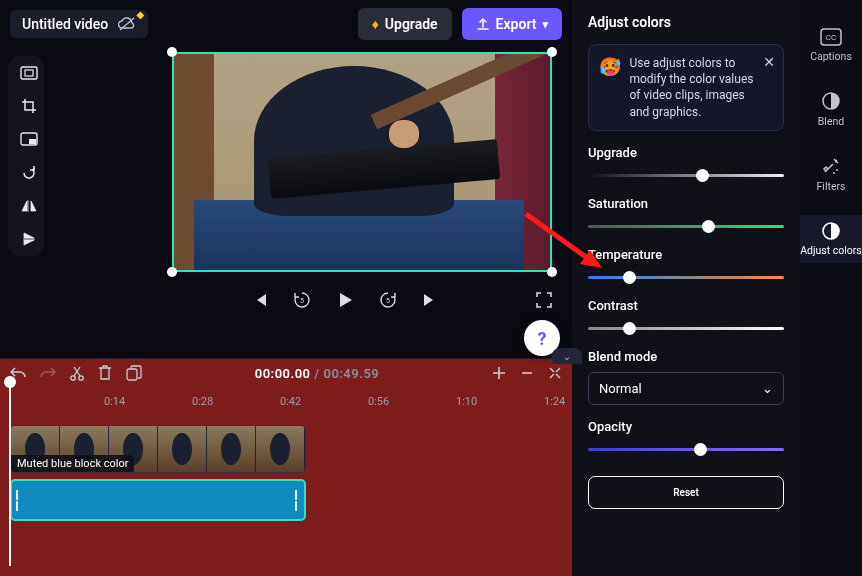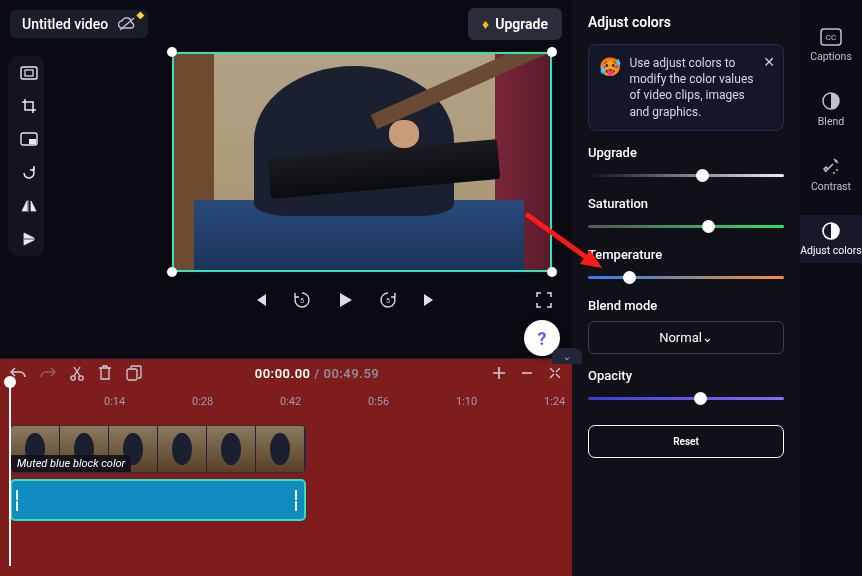--- a/index.html
+++ b/index.html
@@ -54,21 +54,21 @@
   .time-display{font-weight:600;letter-spacing:.5px;}
   .time-display .cur{color:#fff}
   .time-display .sep,.time-display .total{color:#8a8ca0}
   .ruler{position:relative;height:24px;margin-top:14px;font-size:11px;color:#9a9cb0;}
   .ruler .lbl{position:absolute;top:0;}
   .tracks{margin-top:2px;}
   .clip-video{height:48px;width:296px;border-radius:5px;overflow:hidden;display:flex;position:relative;margin-top:6px;border:1px solid #2f3142;}
   .thumb{flex:1;background:linear-gradient(#8a7a60,#5a4028);position:relative;overflow:hidden;border-right:1px solid #23253a;}
   .thumb::after{content:"";position:absolute;left:30%;top:15%;width:40%;height:70%;background:#1a2030;border-radius:50%;}
   .mute-badge{position:absolute;left:4px;top:4px;width:16px;height:16px;background:rgba(0,0,0,.55);border-radius:3px;display:flex;align-items:center;justify-content:center;}
-  .clip-label{position:absolute;left:0;bottom:0;background:rgba(15,16,26,.9);font-size:11px;padding:2px 6px;border-radius:0 4px 0 0;font-style:italic;}
+  .clip-label{position:absolute;left:0;bottom:0;background:rgba(15,16,26,.9);font-size:11px;padding:2px 6px;border-radius:0 4px 0 0;}
   .clip-solid{height:42px;width:296px;background:#0f8bbf;border:2px solid #2fe3b8;border-radius:5px;margin-top:6px;position:relative;}
   .clip-solid .grip{position:absolute;top:8px;bottom:8px;width:5px;display:flex;flex-direction:column;justify-content:space-around;}
   .clip-solid .grip span{display:block;width:2px;height:10px;background:#eaf8ff;}
   .grip.l{left:4px}.grip.r{right:4px}
   .playhead{position:absolute;left:9px;top:378px;width:2px;height:188px;background:#fff;}
   .playhead::before{content:"";position:absolute;left:-5px;top:-2px;width:12px;height:12px;background:#fff;border-radius:50%;}
 
   
   .panel{width:228px;background:#0f1018;padding:14px 16px 14px 16px;display:flex;flex-direction:column;gap:14px;overflow:hidden;}
   .panel h3{font-size:14px;font-weight:600;}
@@ -76,21 +76,21 @@
   .info-card .close{position:absolute;top:8px;right:8px;color:#cfd1de;cursor:pointer;font-size:14px;}
   .slider-group label{font-size:13px;font-weight:500;display:block;margin-bottom:8px;}
   .slider{height:14px;position:relative;cursor:pointer;}
   .track-bg{position:absolute;top:6px;left:0;right:0;height:3px;border-radius:2px;}
   .knob{position:absolute;top:1px;width:13px;height:13px;background:#fff;border-radius:50%;}
   .exp .track-bg{background:linear-gradient(90deg,#111,#eee);}
   .sat .track-bg{background:linear-gradient(90deg,#555,#2fe36b);}
   .temp .track-bg{background:linear-gradient(90deg,#2f7bff,#888,#ff8a3a);}
   .con .track-bg{background:linear-gradient(90deg,#888,#fff);}
   .opa .track-bg{background:linear-gradient(90deg,#3b3ddb,#8a6bff);}
-  .select{border:1px solid #3a3d54;border-radius:6px;padding:8px 10px;font-size:13px;display:flex;justify-content:center;align-items:center;cursor:pointer;margin-top:6px;}
+  .select{border:1px solid #3a3d54;border-radius:6px;padding:8px 10px;font-size:13px;display:flex;justify-content:space-between;align-items:center;cursor:pointer;margin-top:6px;}
   .reset-btn{border:1.5px solid #fff;border-radius:7px;padding:10px;text-align:center;font-size:10px;font-weight:600;cursor:pointer;margin-top:6px;}
 
   
   .rail{width:62px;background:#0b0c15;display:flex;flex-direction:column;align-items:center;padding-top:22px;gap:16px;}
   .rail-item{display:flex;flex-direction:column;align-items:center;gap:4px;color:#c0c2d0;font-size:10.5px;cursor:pointer;width:100%;padding:6px 0;}
   .rail-item.active{background:#17182a;color:#fff;}
   .rail-item svg,.rail-item .glyph{color:inherit;}
 
   svg{display:block;}
 </style>
@@ -108,20 +108,27 @@
               <path d="M4 11a3.5 3.5 0 010-7 5 5 0 019.6 1.5A3 3 0 0114 11H4z" fill="none" stroke="#c0c2d0" stroke-width="1.4"></path>
               <line x1="2" y1="13" x2="16" y2="1" stroke="#c0c2d0" stroke-width="1.4"></line>
             </svg>
           <span class="diamond-tiny">◆</span>
         </span>
       </div>
       <div class="right-btns">
         <button class="btn btn-upgrade">
           <span class="gem">♦</span>
           <span>Upgrade</span>
+        </button>
+        <button class="btn btn-export">
+          <svg width="14" height="14" viewBox="0 0 14 14">
+              <path d="M7 10V2m0 0L4 5m3-3l3 3M2 12h10" stroke="#fff" stroke-width="1.6" fill="none" stroke-linecap="round"></path>
+            </svg>
+          <span>Export</span>
+          <span class="chev">▾</span>
         </button>
       </div>
     </div>
 
     <div class="stage-row">
       <div class="toolbox">
         <span class="tool">
             <svg width="18" height="14" viewBox="0 0 18 14">
               <rect x="1" y="1" width="16" height="12" rx="1.5" fill="none" stroke="#e8e8ee" stroke-width="1.4"></rect>
               <rect x="5" y="4" width="8" height="6" fill="none" stroke="#e8e8ee" stroke-width="1.2"></rect>
@@ -339,20 +346,27 @@
           <div class="knob" style="left:58%"></div>
         </div>
     </div>
     <div class="slider-group">
       <label>Temperature</label>
       <div class="slider temp">
           <div class="track-bg"></div>
           <div class="knob" style="left:18%"></div>
         </div>
     </div>
+    <div class="slider-group">
+      <label>Contrast</label>
+      <div class="slider con">
+          <div class="track-bg"></div>
+          <div class="knob" style="left:18%"></div>
+        </div>
+    </div>
 
     <div class="slider-group">
       <label>Blend mode</label>
       <div class="select">
         <span>Normal</span>
         <span>⌄</span>
       </div>
     </div>
 
     <div class="slider-group">
@@ -380,21 +394,21 @@
           <path d="M10 2a8 8 0 010 16z" fill="#c0c2d0"></path>
         </svg>
       <span>Blend</span>
     </div>
     <div class="rail-item">
       <svg width="20" height="20" viewBox="0 0 20 20">
           <path d="M4 16l8-8m2-2l2-2M13 3l4 4M3 13l2 2 2-2-2-2z" fill="none" stroke="#c0c2d0" stroke-width="1.5"></path>
           <circle cx="16" cy="14" r="1" fill="#c0c2d0"></circle>
           <circle cx="13" cy="17" r="1" fill="#c0c2d0"></circle>
         </svg>
-      <span>Contrast</span>
+      <span>Filters</span>
     </div>
     <div class="rail-item active">
       <svg width="20" height="20" viewBox="0 0 20 20">
           <circle cx="10" cy="10" r="8" fill="none" stroke="#fff" stroke-width="1.6"></circle>
           <path d="M10 2a8 8 0 010 16z" fill="#fff"></path>
         </svg>
       <span style="text-align:center;line-height:1.1">Adjust colors</span>
     </div>
   </div>
 </div>

